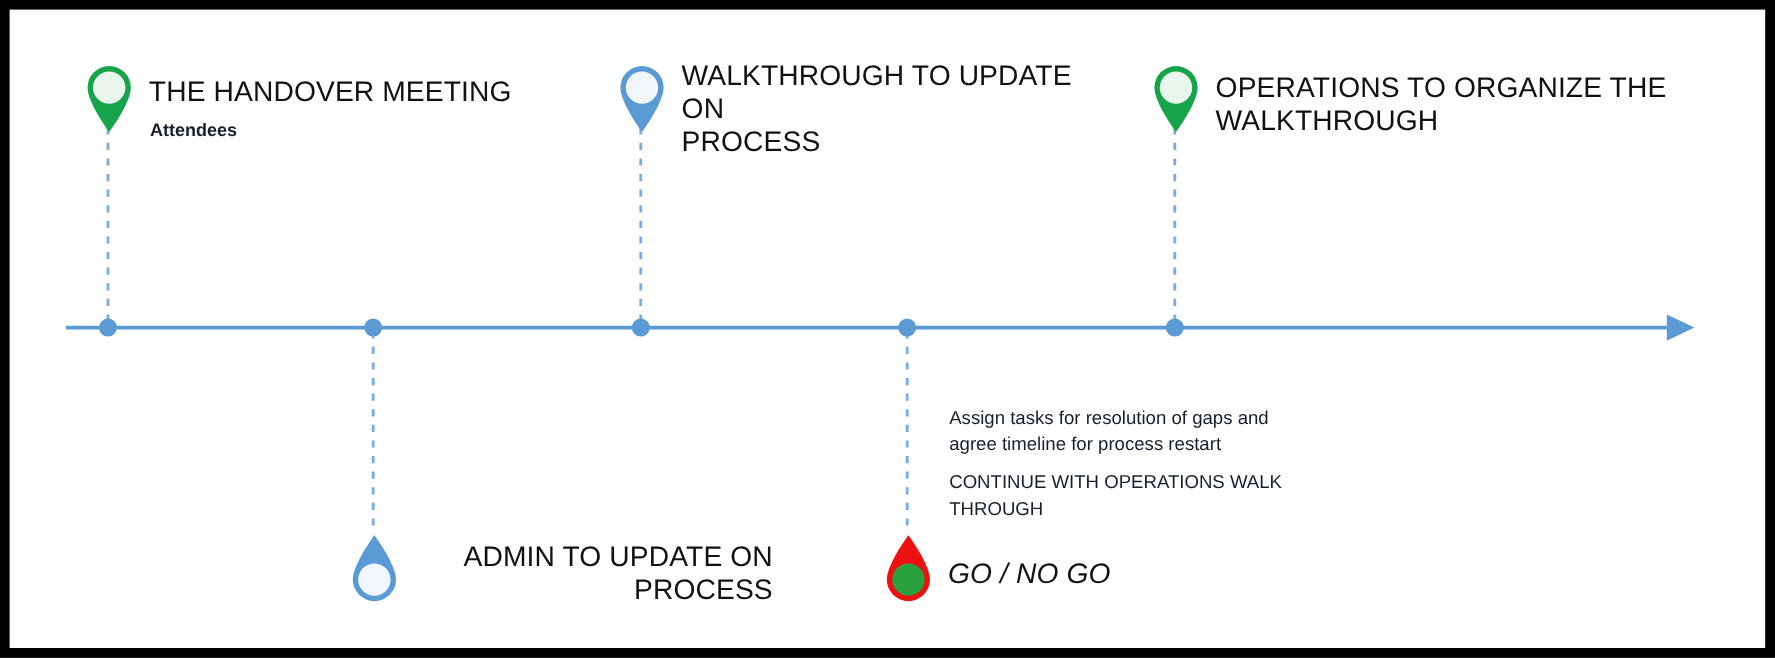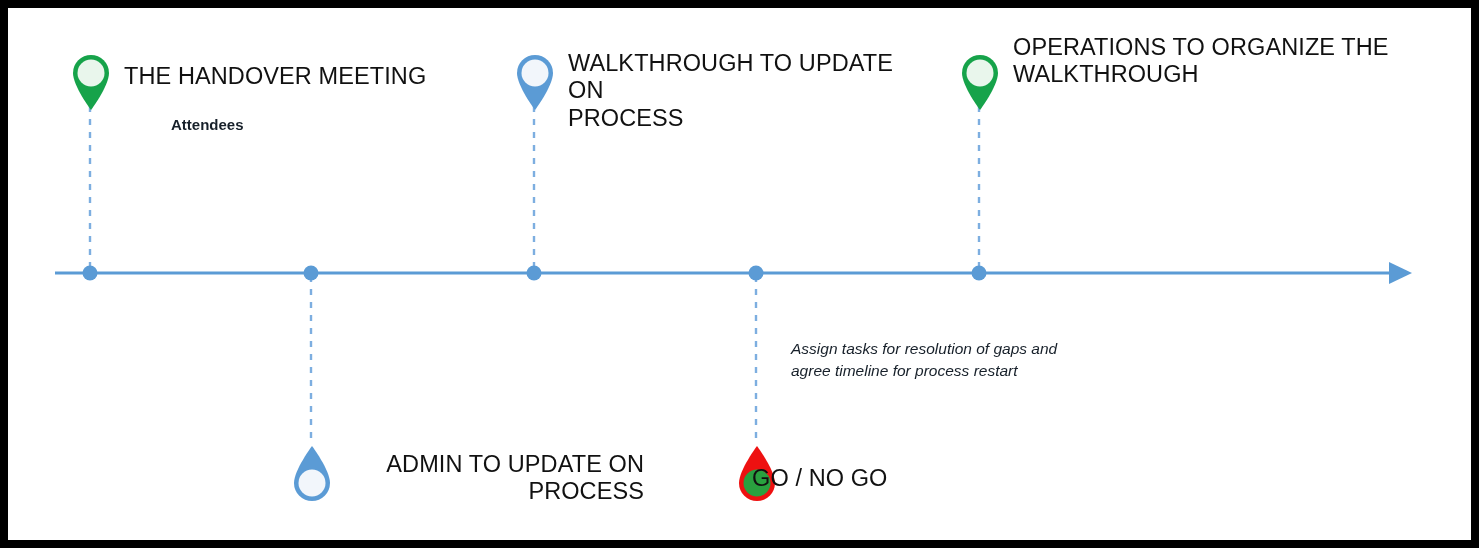--- a/index.html
+++ b/index.html
@@ -66,21 +66,20 @@
     font-size: 15px;
     font-weight: bold;
     color: #17202a;
     line-height: 1.2;
   }
   .note-block {
     position: absolute;
     font-size: 15.5px;
     line-height: 1.45;
     color: #17202a;
-    font-style: italic;
   }
   .note-para {
     margin: 0;
     white-space: pre-line;
   }
   .note-para + .note-para {
     margin-top: 9px;
   }
 </style>
 </head>
@@ -109,56 +108,58 @@
       <circle cx="971" cy="265" r="7.5" fill="#5b9bd5"></circle>
     </svg>
 
     <div class="marker" style="left:60px; top:42px; width:46px; height:62px;">
       <svg class="pin-svg" width="46" height="62" viewBox="0 0 46 62">
         <path d="M23 60 C23 60 5 36 5 23 A18 18 0 1 1 41 23 C41 36 23 60 23 60 Z" fill="#16a34a"></path>
         <circle cx="23" cy="23" r="13.5" fill="#e9f6ec"></circle>
       </svg>
     </div>
     <div class="label-title" style="left:116px; top:55px; width:330px;">THE HANDOVER MEETING</div>
-    <div class="label-sub" style="left:117px; top:108px; width:250px;margin-left:46px;">Attendees</div>
+    <div class="label-sub" style="left:117px; top:92px; width:250px;">Attendees</div>
 
     <div class="marker" style="left:504px; top:42px; width:46px; height:62px;">
       <svg class="pin-svg" width="46" height="62" viewBox="0 0 46 62">
         <path d="M23 60 C23 60 5 36 5 23 A18 18 0 1 1 41 23 C41 36 23 60 23 60 Z" fill="#5b9bd5"></path>
         <circle cx="23" cy="23" r="13.5" fill="#f2f6fb"></circle>
       </svg>
     </div>
     <div class="label-title" style="left:560px; top:42px; width:340px;">WALKTHROUGH TO UPDATE ON
 PROCESS</div>
 
     <div class="marker" style="left:949px; top:42px; width:46px; height:62px;">
       <svg class="pin-svg" width="46" height="62" viewBox="0 0 46 62">
         <path d="M23 60 C23 60 5 36 5 23 A18 18 0 1 1 41 23 C41 36 23 60 23 60 Z" fill="#16a34a"></path>
         <circle cx="23" cy="23" r="13.5" fill="#e9f6ec"></circle>
       </svg>
     </div>
-    <div class="label-title" style="left:1005px; top:26px; width:400px;">OPERATIONS TO ORGANIZE THE
+    <div class="label-title" style="left:1005px; top:52px; width:400px;">OPERATIONS TO ORGANIZE THE
 WALKTHROUGH</div>
 
     <div class="marker" style="left:281px; top:436px; width:46px; height:62px;">
       <svg class="pin-svg" width="46" height="62" viewBox="0 0 46 62">
         <path d="M23 2 C23 2 41 26 41 39 A18 18 0 1 1 5 39 C5 26 23 2 23 2 Z" fill="#5b9bd5"></path>
         <circle cx="23" cy="39" r="13.5" fill="#f2f6fb"></circle>
       </svg>
     </div>
     <div class="label-title" style="left:336px; top:443px; width:300px;text-align:right;">ADMIN TO UPDATE ON
 PROCESS</div>
 
     <div class="marker" style="left:726px; top:436px; width:46px; height:62px;">
       <svg class="pin-svg" width="46" height="62" viewBox="0 0 46 62">
         <path d="M23 2 C23 2 41 26 41 39 A18 18 0 1 1 5 39 C5 26 23 2 23 2 Z" fill="#ee1111"></path>
         <circle cx="23" cy="39" r="13.5" fill="#2aa13f"></circle>
       </svg>
     </div>
-    <div class="label-title" style="left:744px; top:457px; width:260px;">GO / NO GO</div>
+    <div class="label-title" style="left:782px; top:457px; width:260px;font-style:italic;">GO / NO GO</div>
 
     <div class="note-block" style="left:783px; top:330px; width:360px;">
       <p class="note-para">Assign tasks for resolution of gaps and
 agree timeline for process restart</p>
+      <p class="note-para">CONTINUE WITH OPERATIONS WALK
+THROUGH</p>
     </div>
 
   </div>
 </div>
 
 </body></html>

